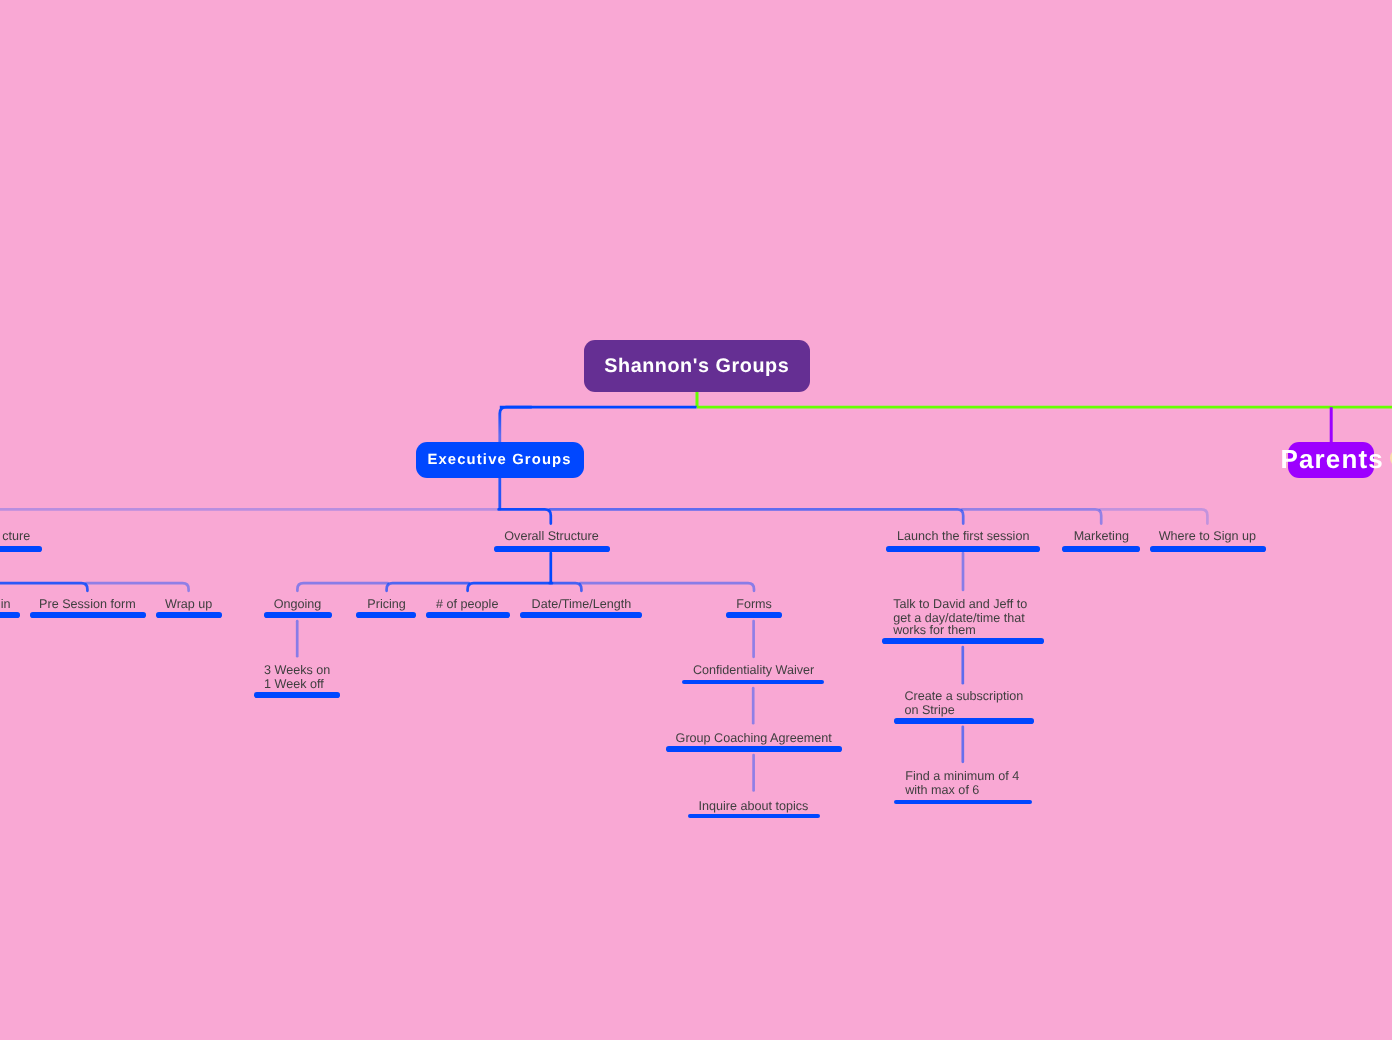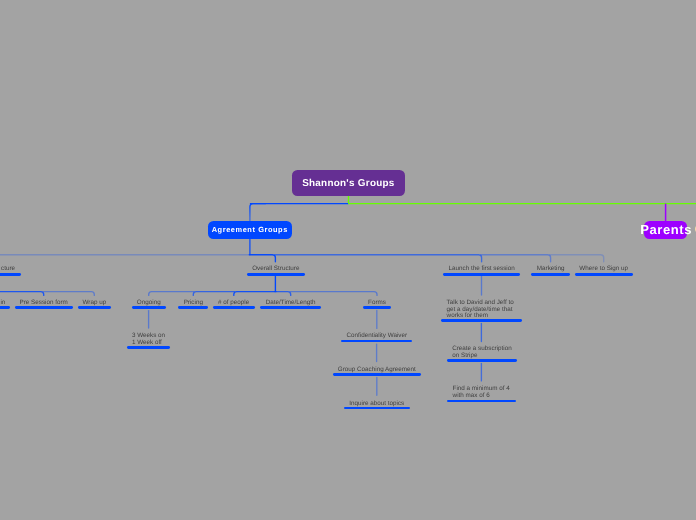--- a/index.html
+++ b/index.html
@@ -1,20 +1,20 @@
 <!DOCTYPE html>
 <html><head>
 <meta charset="utf-8">
 <title>Mind Map</title>
 <style>
   html,body{margin:0;padding:0;}
   body{width:696px;height:520px;background:#ffffff;overflow:hidden;
        font-family:"Liberation Sans",sans-serif;
        -webkit-font-smoothing:antialiased;text-rendering:geometricPrecision;}
-  #canvas{position:relative;width:696px;height:520px;overflow:hidden;background:#a3a3a3;}
+  #canvas{position:relative;width:696px;height:520px;overflow:hidden;background:#f9a8d4;}
   svg#edges{position:absolute;left:0;top:0;width:696px;height:520px;}
   .pill{position:absolute;border-radius:5.5px;color:#fff;font-weight:bold;
         display:flex;align-items:center;justify-content:center;
         white-space:nowrap;z-index:5;}
   .leaf{position:absolute;display:flex;flex-direction:column;z-index:4;}
   .leaf .lbl{color:#3f3f3f;font-size:6.3px;line-height:6.35px;white-space:pre;}
   .leaf .bar{height:2.7px;border-radius:1.4px;background:#0047ff;}
 </style>
 </head>
 <body>
@@ -51,21 +51,21 @@
       <line x1="376.6" y1="344.1" x2="376.6" y2="361.6" stroke="#0047ff" stroke-width="1.35" opacity="0.42" stroke-linecap="round"></line>
       <line x1="376.8" y1="377.5" x2="376.8" y2="395.2" stroke="#0047ff" stroke-width="1.35" opacity="0.42" stroke-linecap="round"></line>
       <line x1="481.5" y1="276.5" x2="481.5" y2="295" stroke="#0047ff" stroke-width="1.35" opacity="0.45" stroke-linecap="round"></line>
       <line x1="481.4" y1="323.5" x2="481.4" y2="341.6" stroke="#0047ff" stroke-width="1.35" opacity="0.62" stroke-linecap="round"></line>
       <line x1="481.4" y1="363.4" x2="481.4" y2="380.9" stroke="#0047ff" stroke-width="1.35" opacity="0.58" stroke-linecap="round"></line>
     </svg>
 <div class="pill" style="left: 292px; top: 170px; width: 112.5px; height: 26px; background: rgb(101, 47, 147); font-size: 9.9px; letter-spacing: 0.28px;">
       <span style="margin-right: -0.28px;">Shannon's Groups</span>
     </div>
     <div class="pill" style="left: 207.5px; top: 221px; width: 84px; height: 17.5px; background: rgb(0, 71, 255); font-size: 7.4px; letter-spacing: 0.58px;">
-      <span style="margin-right: -0.58px;">Agreement Groups</span>
+      <span style="margin-right: -0.58px;">Executive Groups</span>
     </div>
     <div class="pill" style="left: 644.3px; top: 220.8px; width: 43px; height: 17.8px; background: rgb(157, 0, 255); font-size: 13px; letter-spacing: 0.58px;">
       <span style="margin-right: -0.58px;">Parents</span>
     </div>
     <div class="pill" style="left: 694.9px; top: 224.3px; width: 30px; height: 10.2px; background: rgb(251, 220, 170); font-size: 7px;">
       <span></span>
     </div>
     <div class="leaf" style="left: -12px; top: 266px; width: 32.8px; position: absolute;">
       <div class="lbl" style="text-align: center; position: absolute; right: 5.7px; top: 0px;">cture</div>
       <div class="bar" style="position: absolute; left: 0px; right: 0px; top: 6.9px;"></div>

